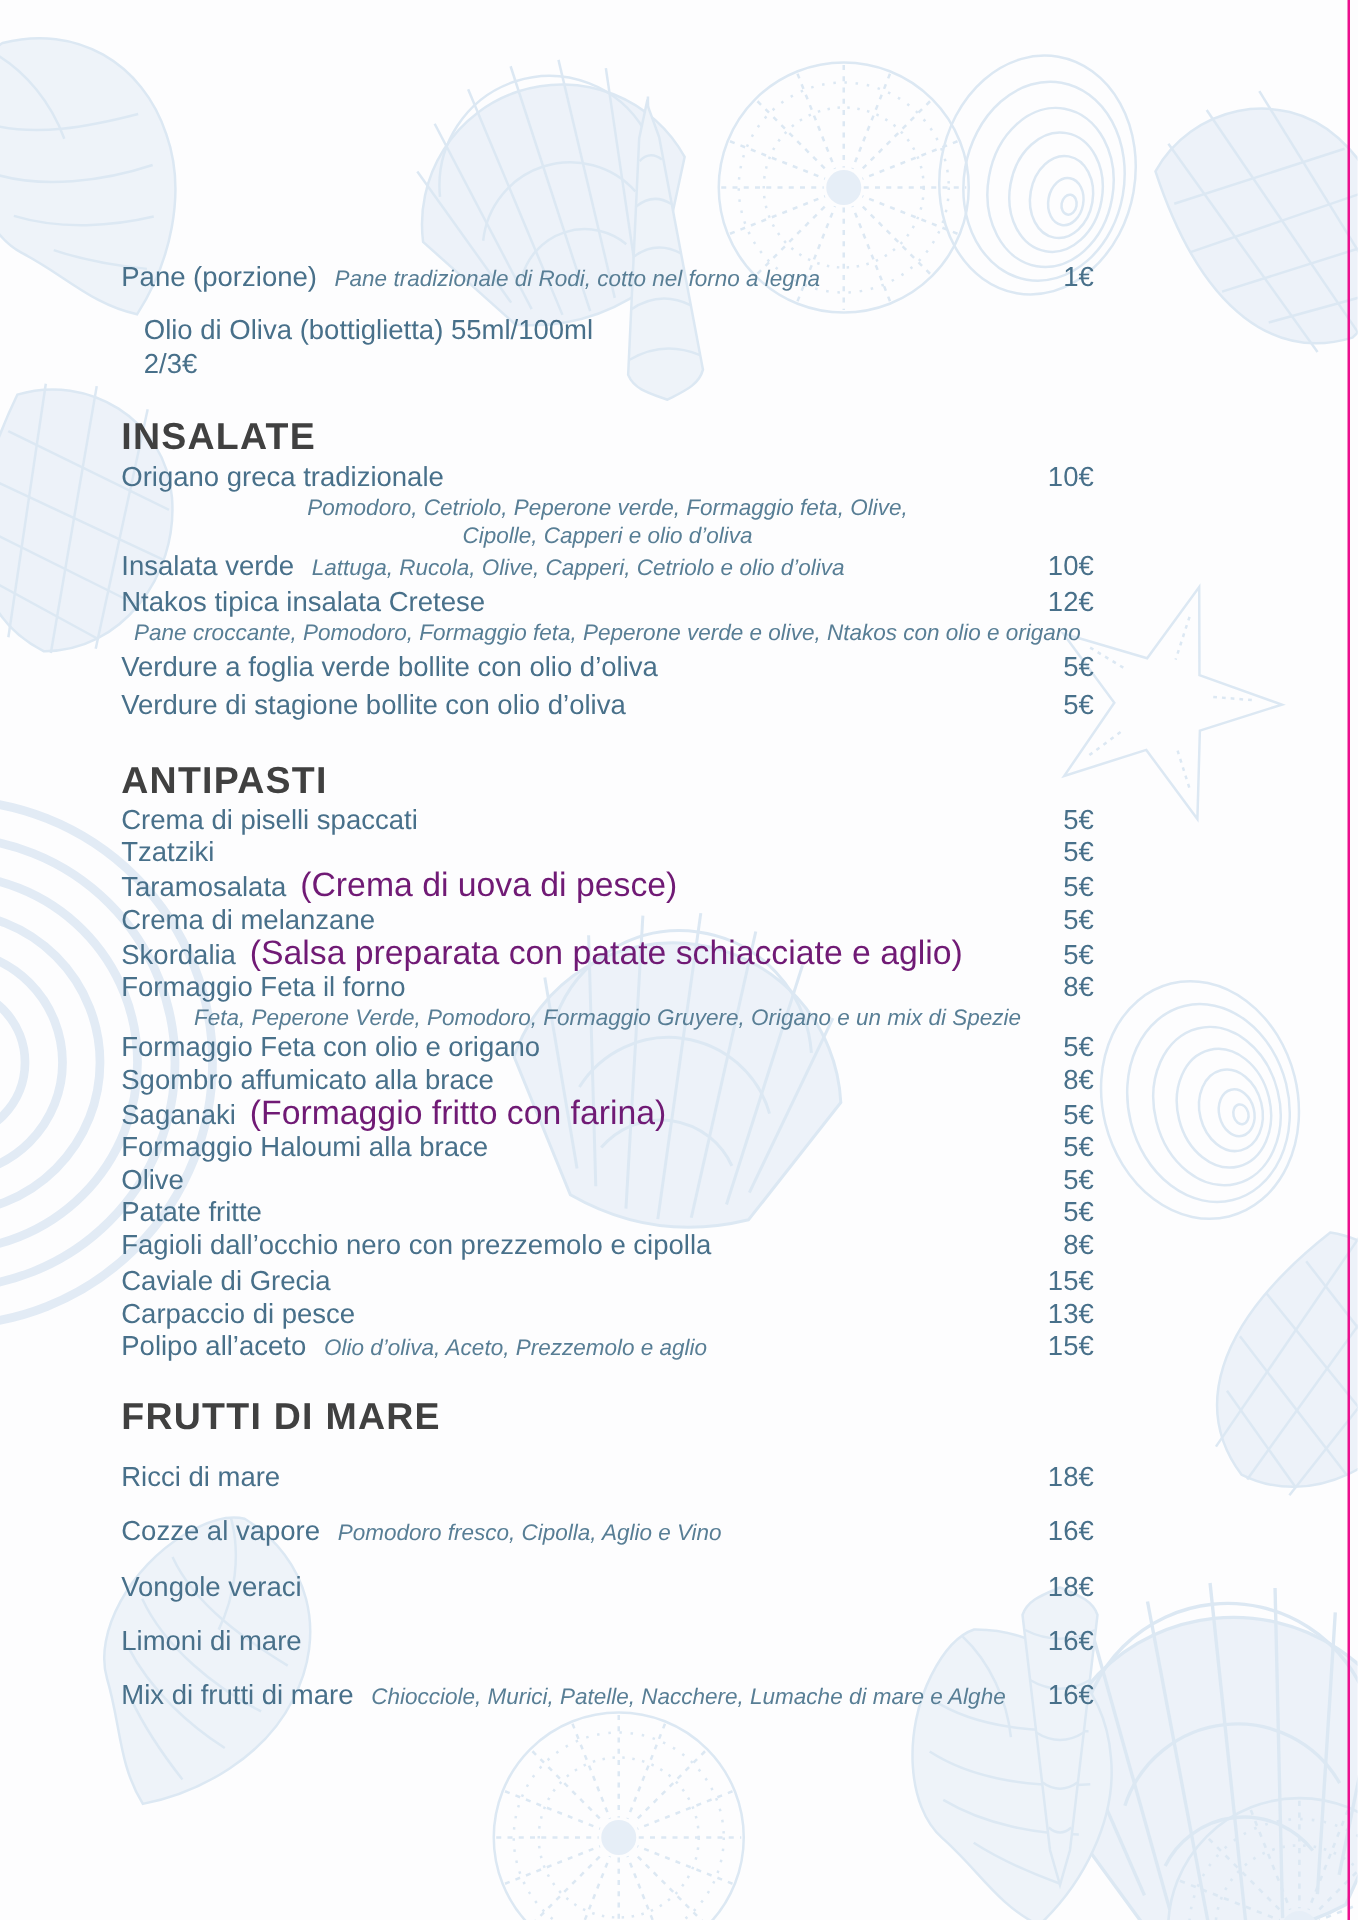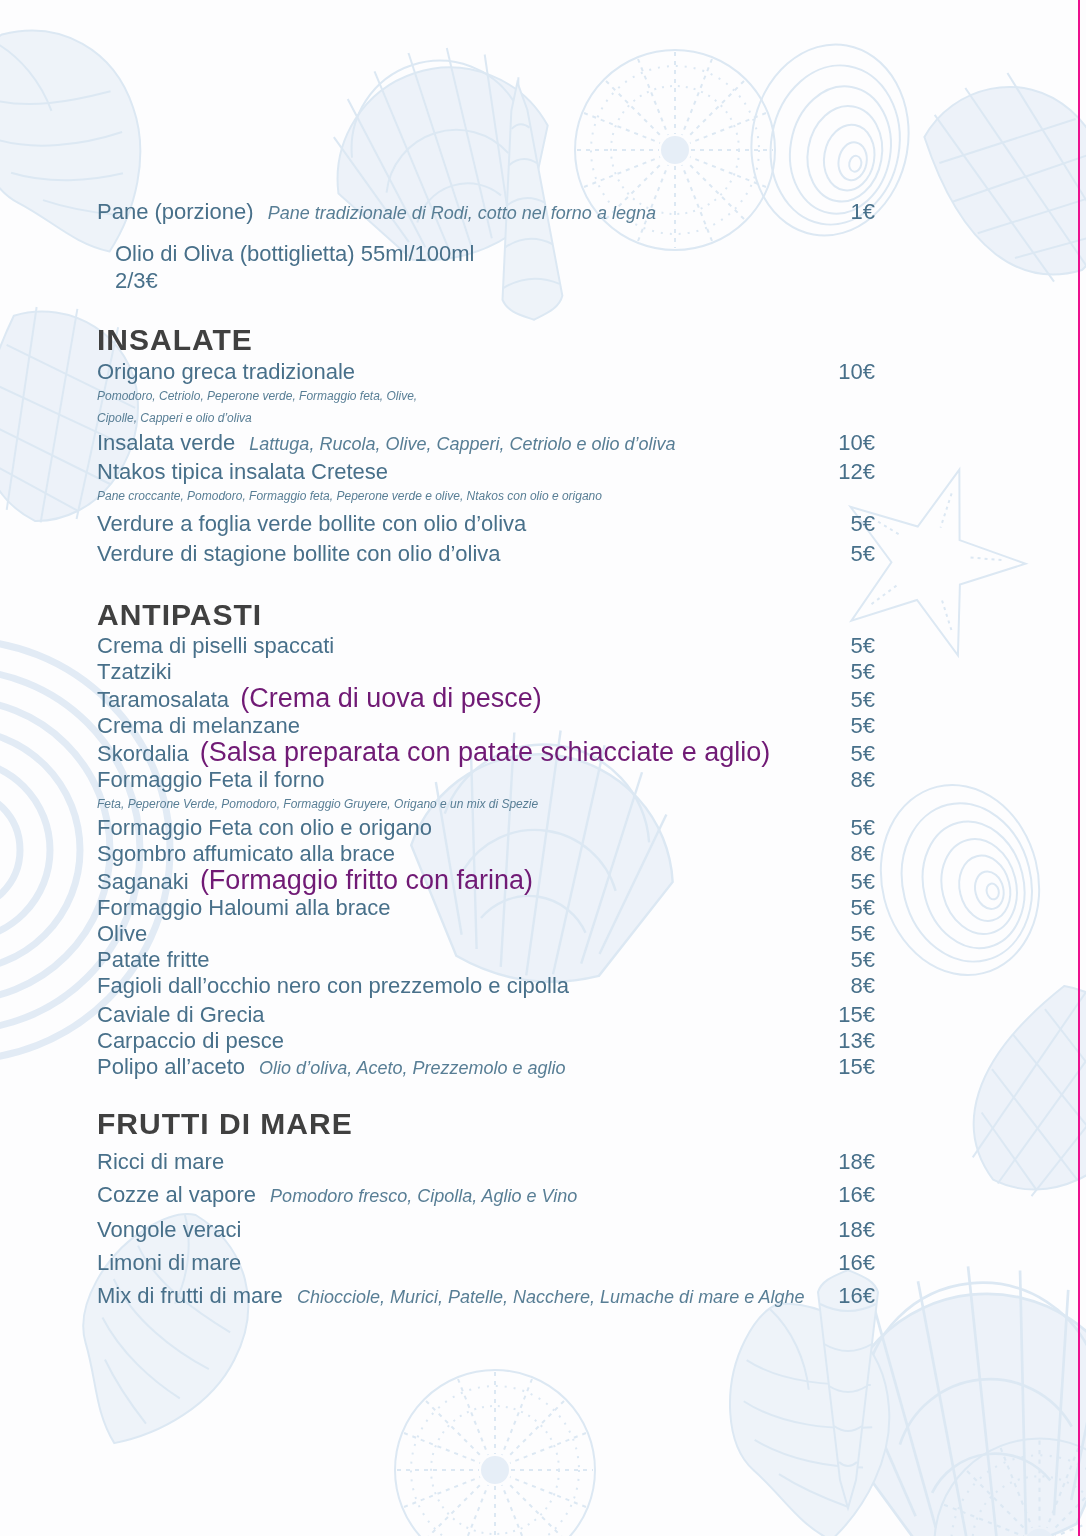--- a/index.html
+++ b/index.html
@@ -7,34 +7,34 @@
     width:1086px;height:1536px;position:relative;overflow:hidden;
     background:#fdfdfe;
     font-family:"Liberation Sans","DejaVu Sans",sans-serif;
   }
   
   .bg{position:absolute;inset:0;z-index:0;}
   .bg svg{display:block;}
   
   .bleed{position:absolute;top:0;right:6px;width:2px;height:1536px;background:#ec108d;z-index:3;}
   
-  .content{position:absolute;left:97px;top:198px;width:778px;z-index:2;color:#48708a;}
+  .content{position:absolute;left:97px;top:208px;width:778px;z-index:2;color:#48708a;}
   .row{display:flex;justify-content:space-between;align-items:baseline;line-height:27px;font-size:22px;white-space:nowrap;}
   .row .nm{flex:1;min-width:0;overflow:visible;}
   .name{color:#48708a;}
   .idesc{font-style:italic;font-size:18px;color:#587e95;margin-left:8px;}
   .paren{font-size:27px;color:#701a75;margin-left:5px;}
   .price{margin-left:18px;color:#48708a;font-size:22px;}
-  .desc{font-style:italic;font-size:12px;line-height:22px;color:#587e95;white-space:nowrap;}
+  .desc{font-style:italic;font-size:18px;line-height:22px;color:#587e95;white-space:nowrap;text-align:center;}
   .sec-head{font-weight:bold;font-size:30px;line-height:36px;letter-spacing:1px;color:#404040;margin-top:30px;}
   .sec-head.first{margin-top:28px;}
   .gap13{margin-top:13px;flex-direction:column;}
   .gap3{margin-top:3px;}
   .antipasti .row{line-height:26px;}
-  .frutti .row{line-height:27px;margin-top:6px;}
+  .frutti .row{line-height:27px;margin-top:16px;}
   .frutti .sec-head{margin-top:25px;}
 </style>
 </head>
 <body>
 
 <div class="bg">
 <svg width="1086" height="1536" viewBox="0 0 1086 1536" xmlns="http://www.w3.org/2000/svg">
   <defs>
     <g id="urchin" stroke="#dce8f3" fill="none" stroke-width="2">
       <circle r="100"></circle>

